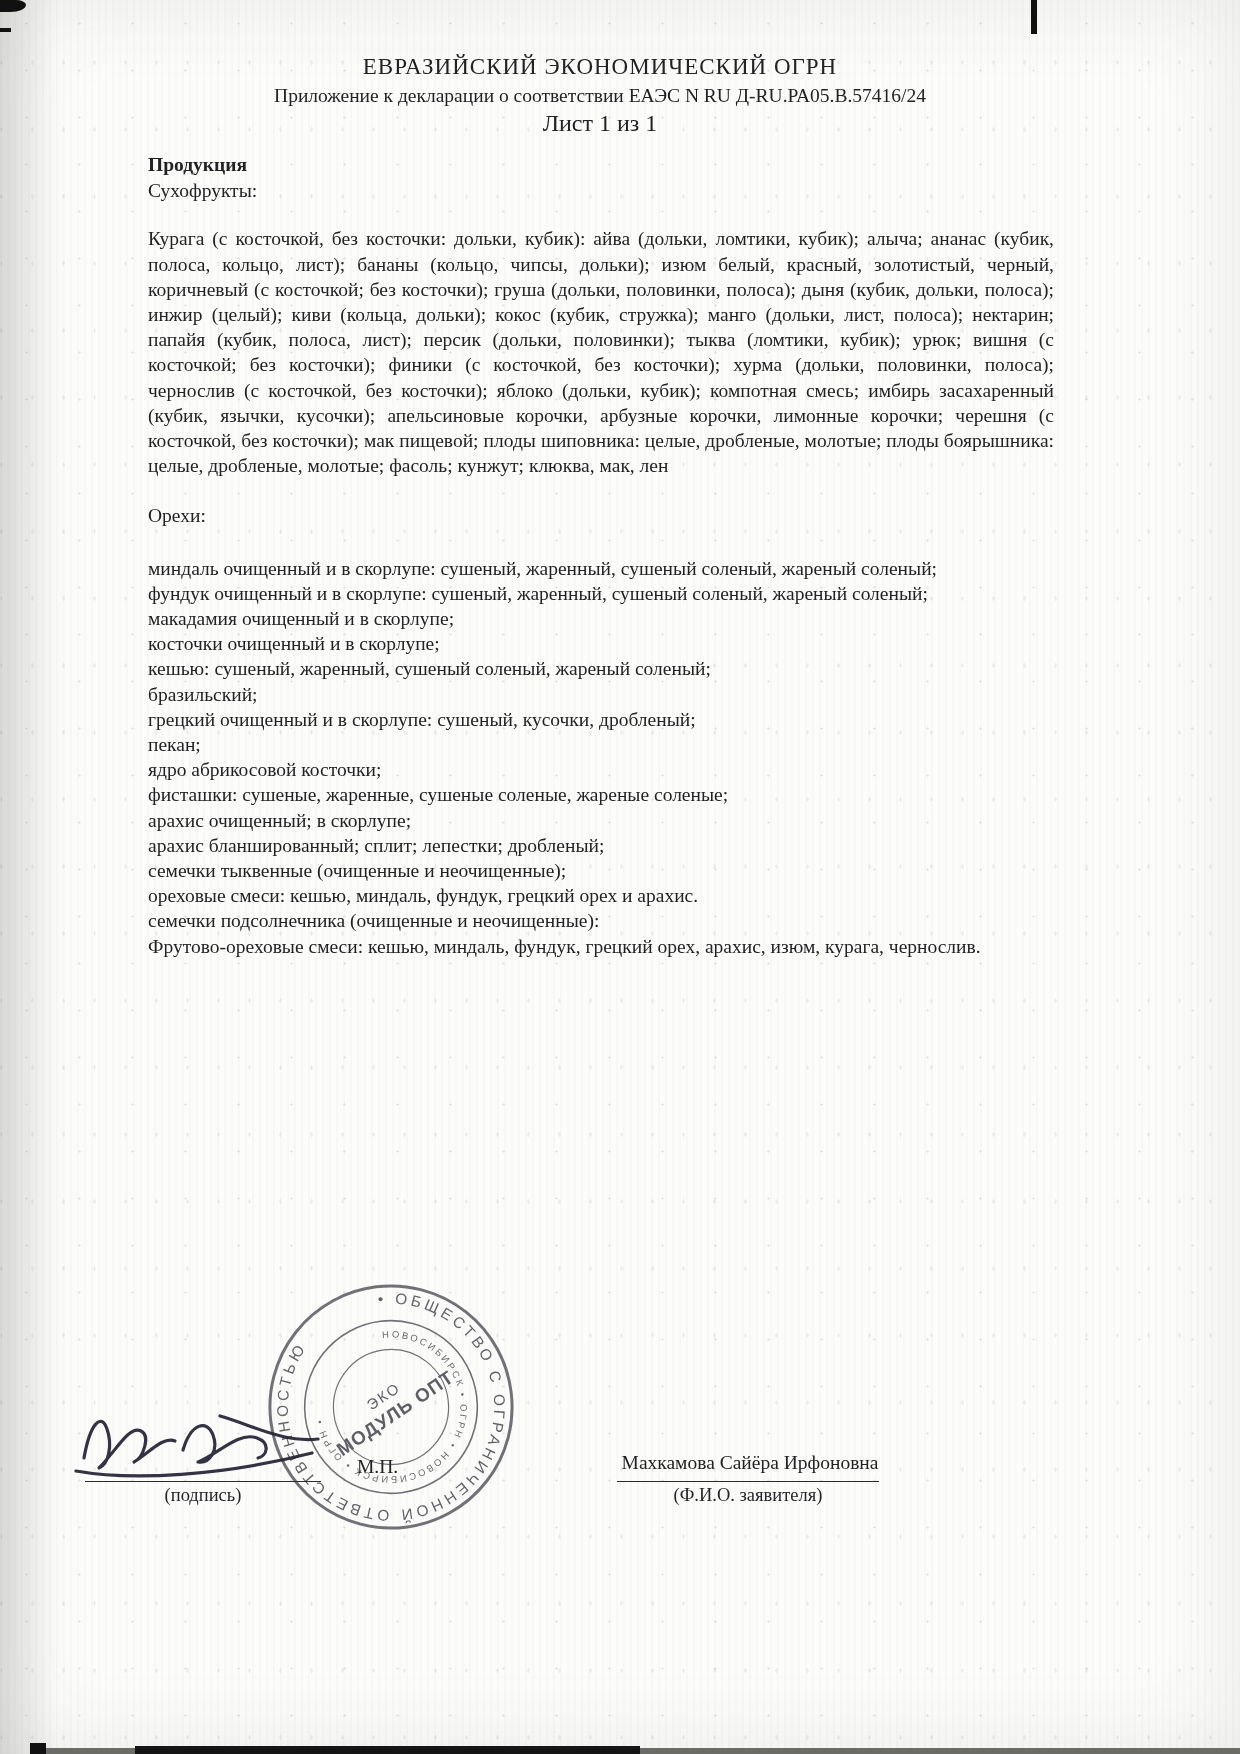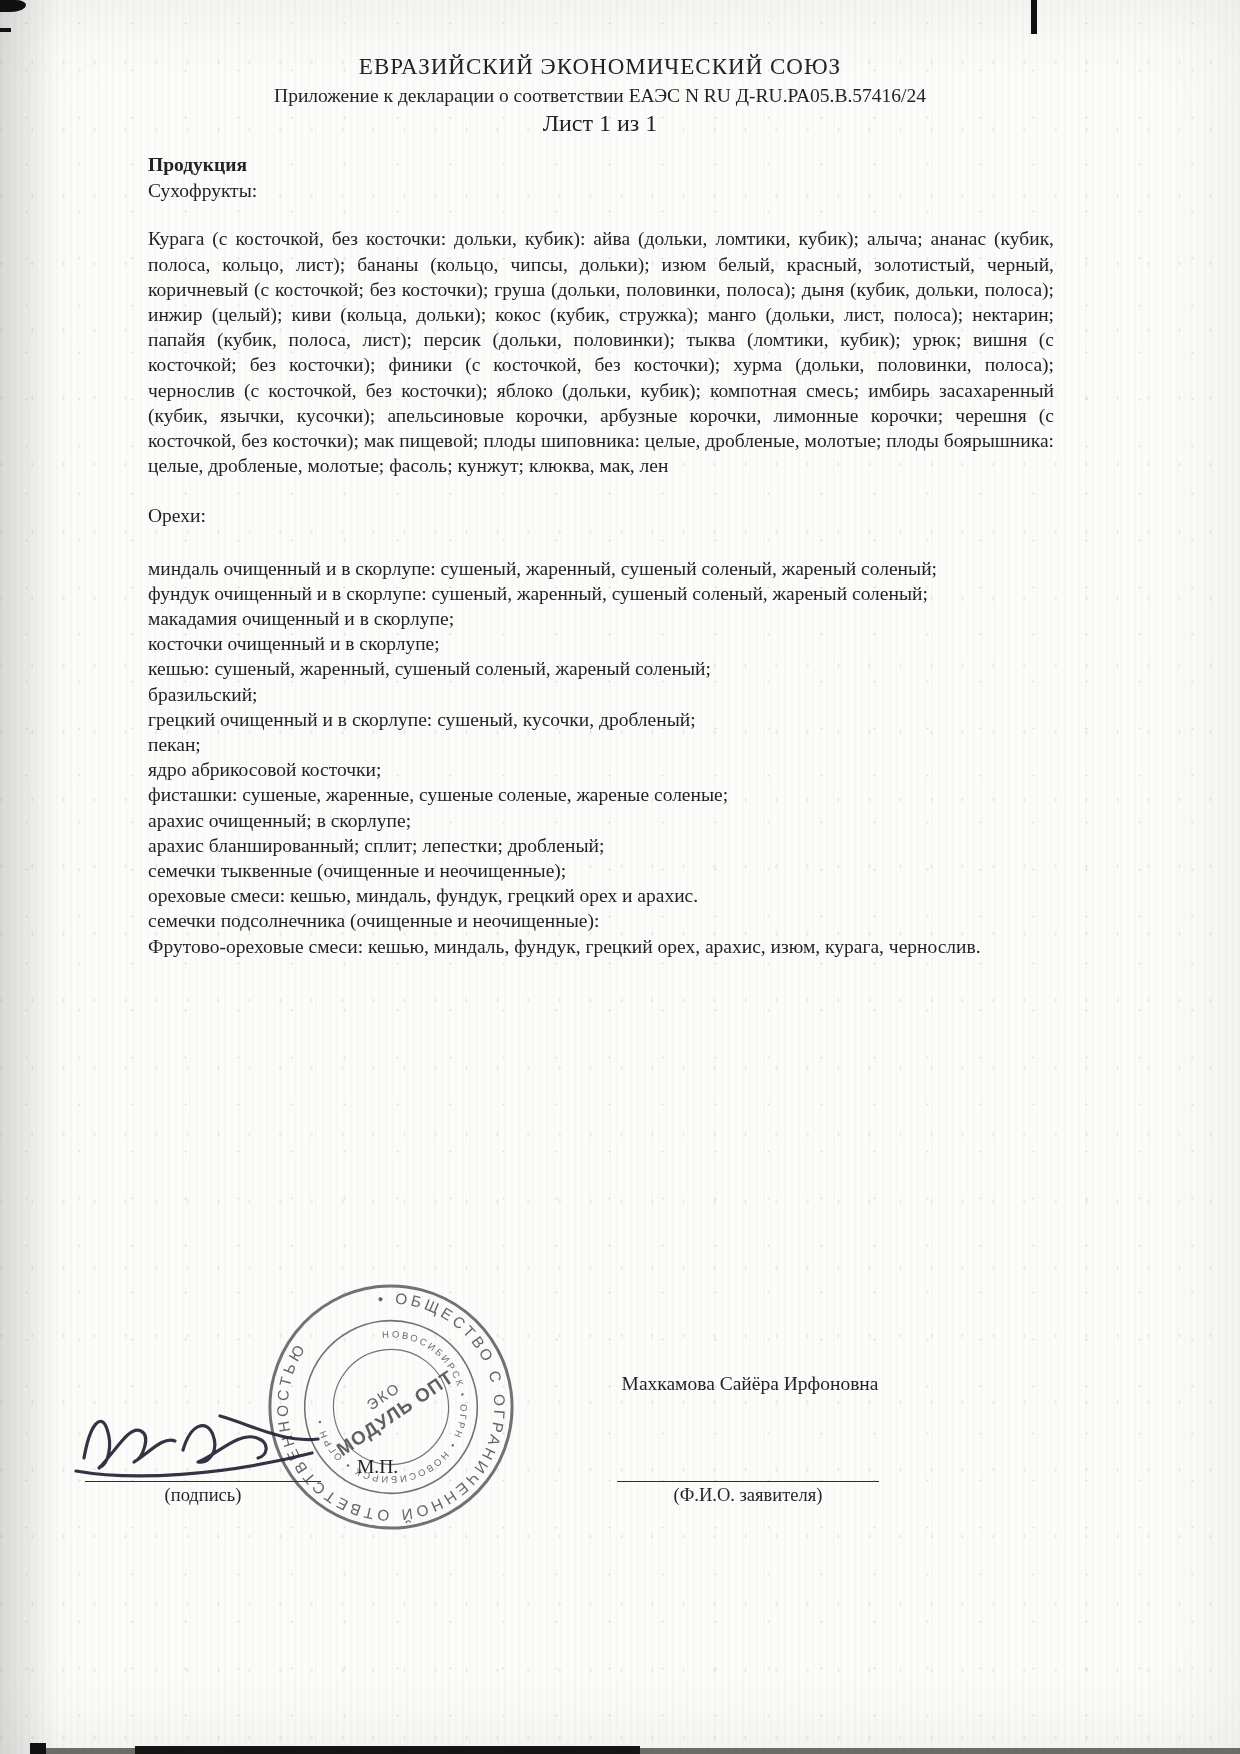--- a/index.html
+++ b/index.html
@@ -72,21 +72,21 @@
   .name-line{left:617px;top:1481px;width:262px;}
   .sig-caption{
     position:absolute;left:85px;top:1485px;width:236px;
     text-align:center;font-size:18.5px;color:#26262a;
   }
   .mp-caption{
     position:absolute;left:357px;top:1456px;
     font-size:19.5px;color:#222;
   }
   .applicant-name{
-    position:absolute;left:560px;top:1373px;width:380px;
+    position:absolute;left:560px;top:1452px;width:380px;
     text-align:center;font-size:19.5px;color:#232326;
   }
   .applicant-caption{
     position:absolute;left:617px;top:1485px;width:262px;
     text-align:center;font-size:18.5px;color:#26262a;
   }
   .signature-svg{
     position:absolute;left:70px;top:1396px;width:265px;height:95px;
   }
   .stamp-svg{
@@ -103,21 +103,21 @@
   <div class="noise"></div>
   <div class="edge-smudge-left"></div>
   <div class="artifact tl-blob"></div>
   <div class="artifact tl-tick"></div>
   <div class="artifact tr-line"></div>
   <div class="artifact bottom-strip"></div>
   <div class="artifact bottom-dark"></div>
   <div class="artifact bl-block"></div>
 
   <div class="header">
-    <div class="h-line1">ЕВРАЗИЙСКИЙ ЭКОНОМИЧЕСКИЙ СОЮЗ</div>
+    <div class="h-line1">ЕВРАЗИЙСКИЙ ЭКОНОМИЧЕСКИЙ ОГРН</div>
     <div class="h-line2">Приложение к декларации о соответствии ЕАЭС N RU Д-RU.РА05.В.57416/24</div>
     <div class="h-line3">Лист 1 из 1</div>
   </div>
 
   <div class="main">
     <div class="products-label">Продукция</div>
     <div class="dried-label">Сухофрукты:</div>
     <p class="dried-text">Курага (с косточкой, без косточки: дольки, кубик): айва (дольки, ломтики, кубик); алыча; ананас (кубик, полоса, кольцо, лист); бананы (кольцо, чипсы, дольки); изюм белый, красный, золотистый, черный, коричневый (с косточкой; без косточки); груша (дольки, половинки, полоса); дыня (кубик, дольки, полоса); инжир (целый); киви (кольца, дольки); кокос (кубик, стружка); манго (дольки, лист, полоса); нектарин; папайя (кубик, полоса, лист); персик (дольки, половинки); тыква (ломтики, кубик); урюк; вишня (с косточкой; без косточки); финики (с косточкой, без косточки); хурма (дольки, половинки, полоса);  чернослив (с косточкой, без косточки); яблоко (дольки, кубик); компотная смесь; имбирь засахаренный (кубик, язычки, кусочки); апельсиновые корочки, арбузные корочки, лимонные корочки; черешня (с косточкой, без косточки); мак пищевой;  плоды шиповника: целые, дробленые, молотые;  плоды боярышника: целые, дробленые, молотые; фасоль; кунжут; клюква, мак, лен</p>
     <div class="nuts-label">Орехи:</div>
     <div class="nuts-list">

